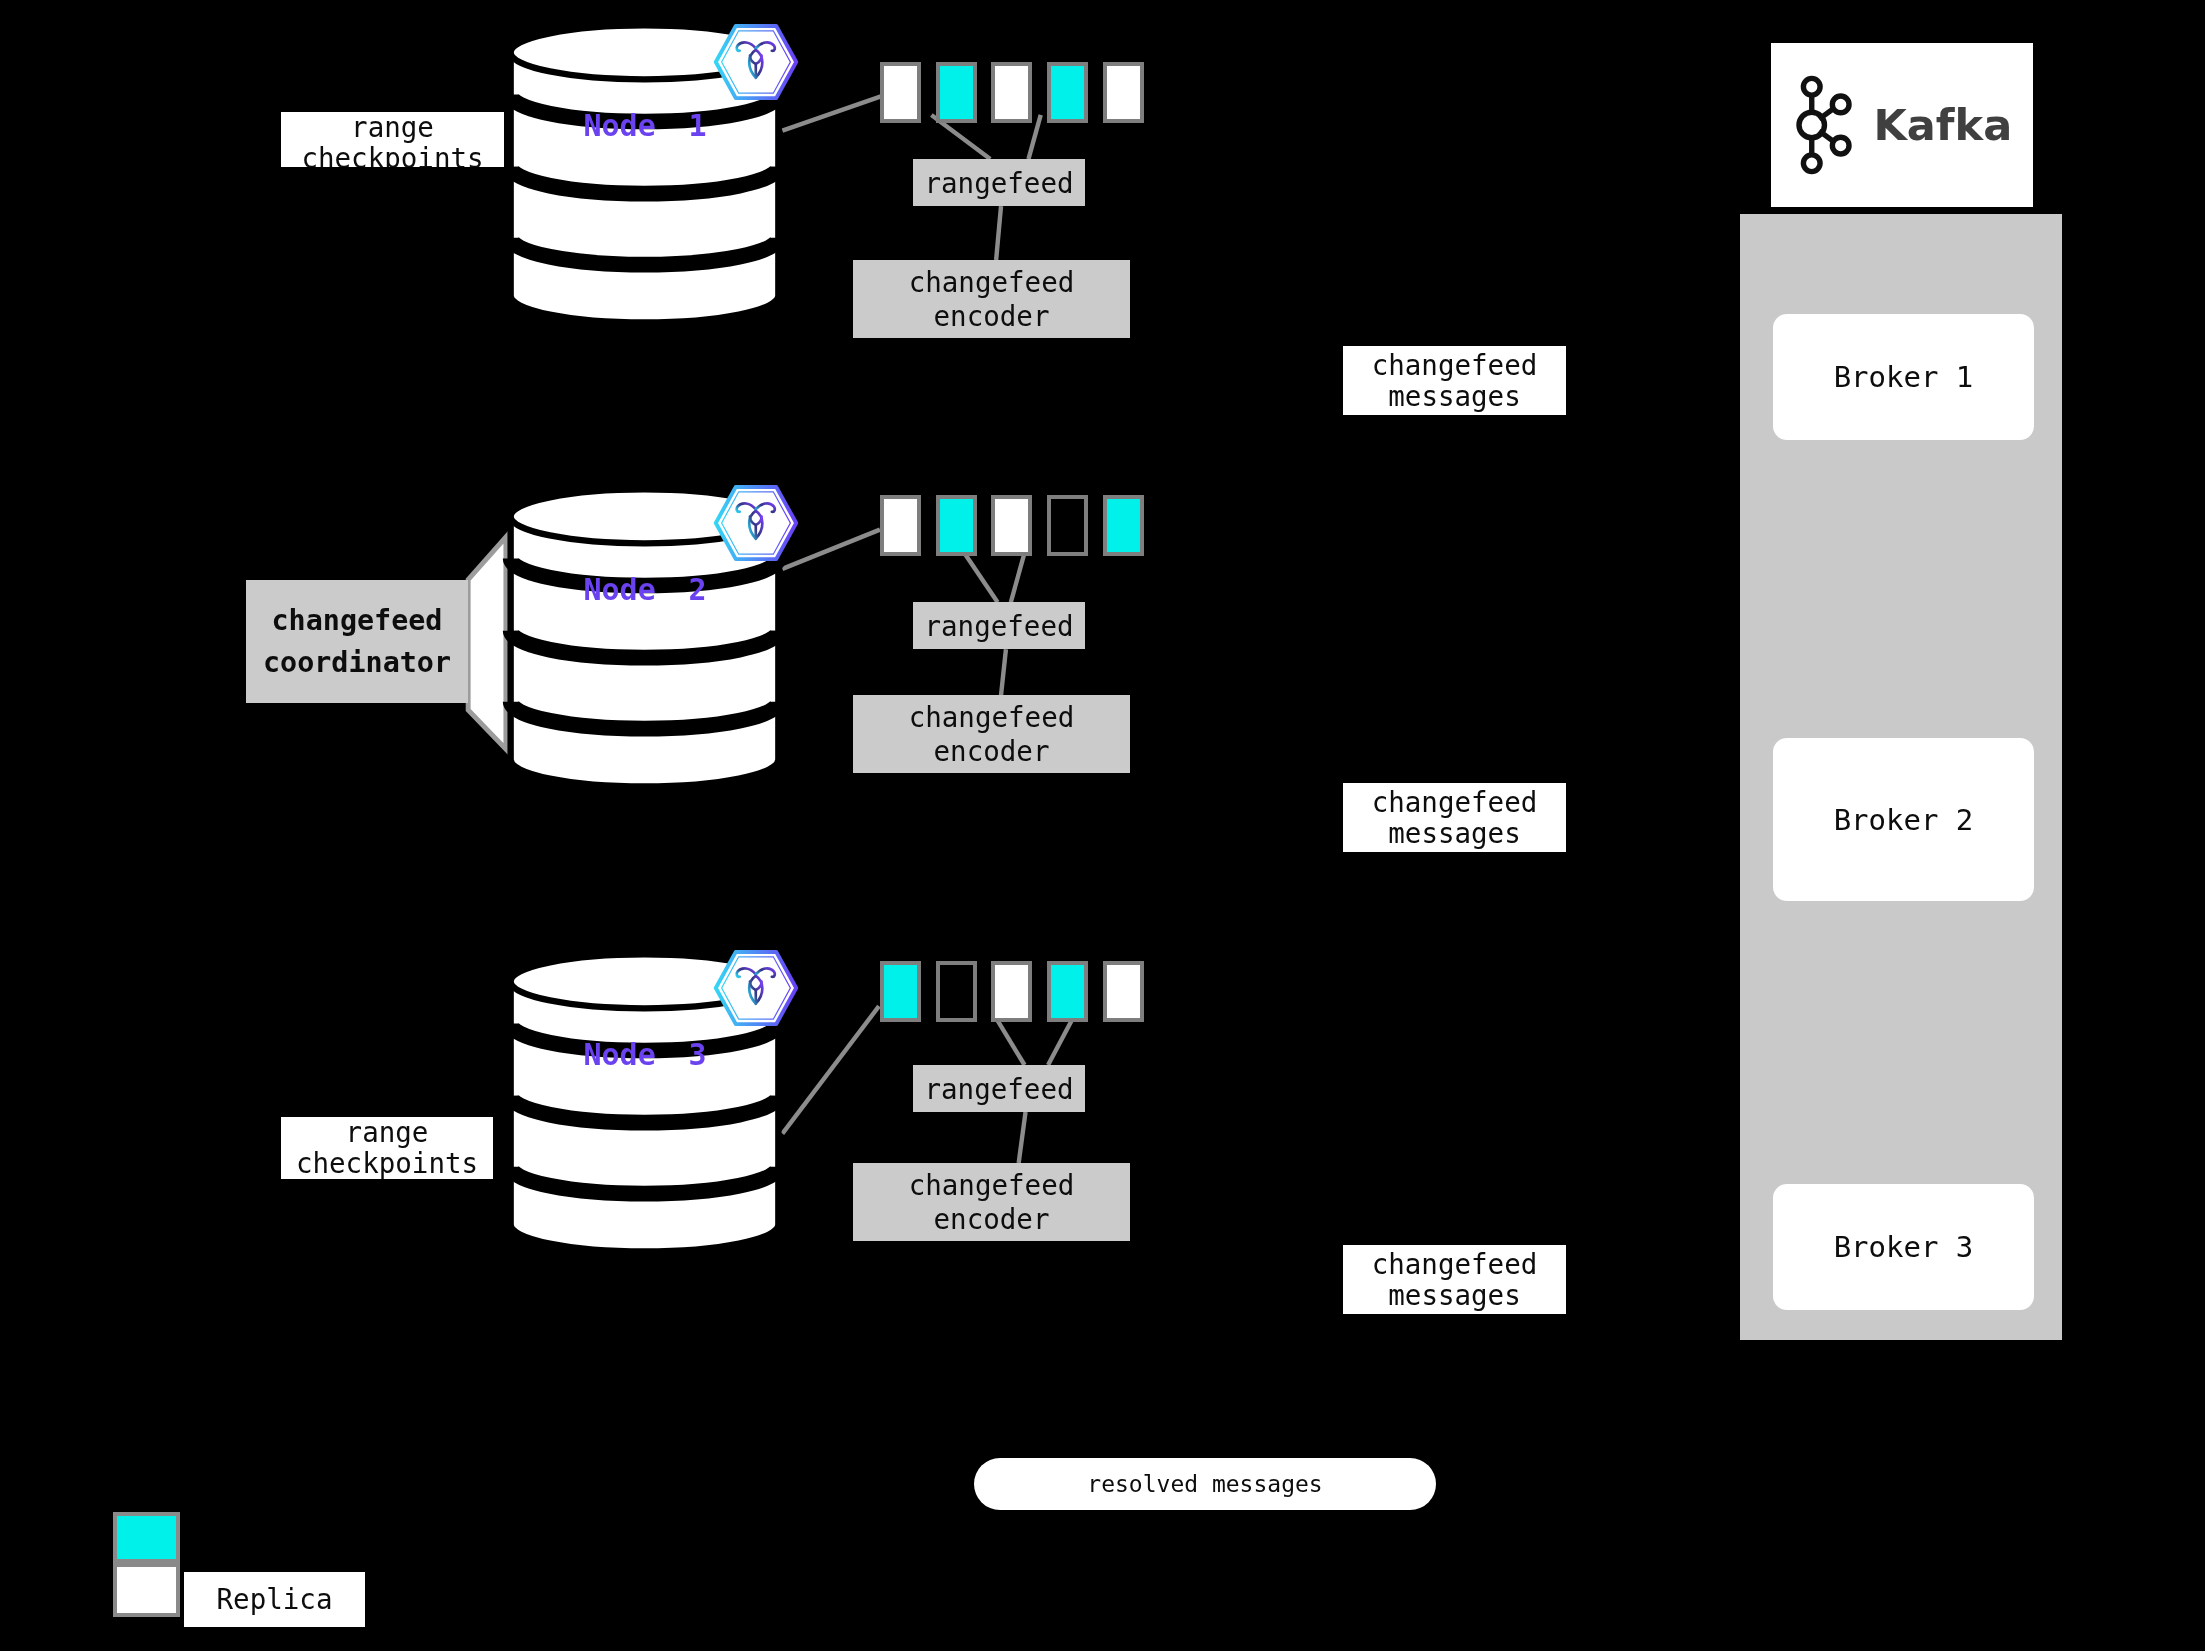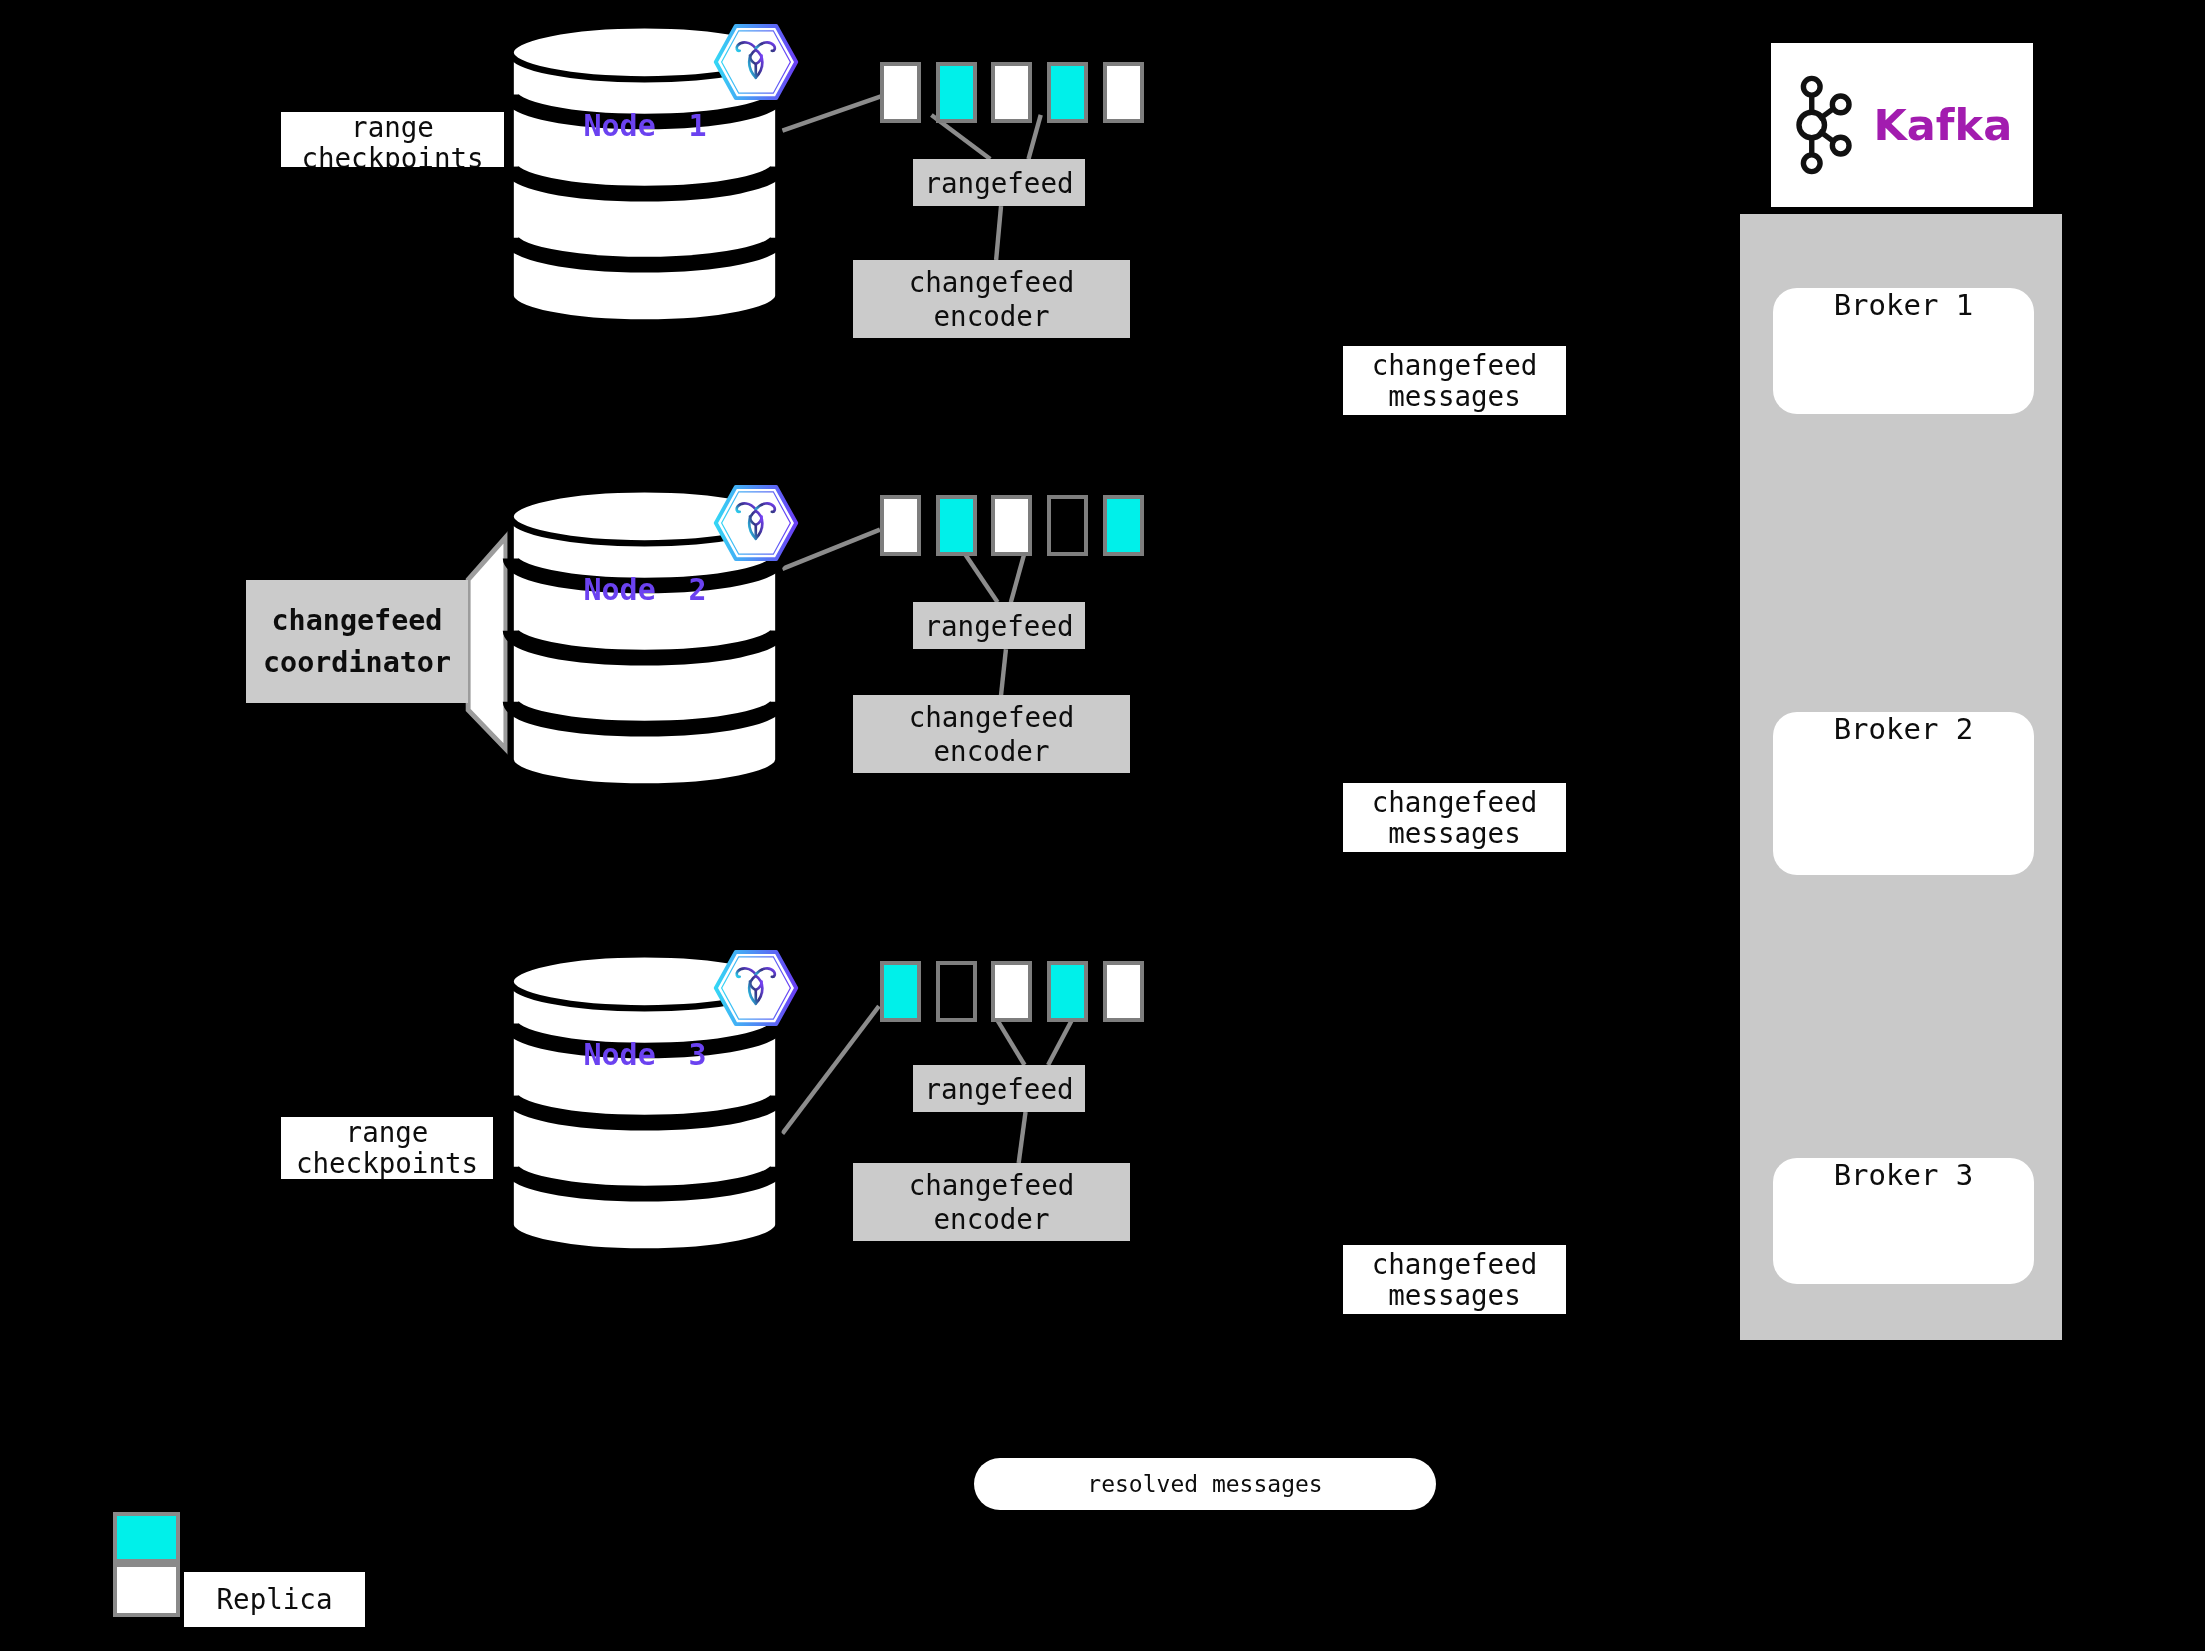--- a/index.html
+++ b/index.html
@@ -27,24 +27,24 @@
   
   .sqrow{display:flex;gap:14.7px;z-index:5;}
   .sq{width:33px;height:53px;border:4.4px solid #7E7E7E;}
   .sq.leaseholder{background:var(--cyan);}
   .sq.replica{background:#fff;}
   .sq.empty{background:transparent;}
 
   
   .kafkabox{background:#fff;display:flex;align-items:center;justify-content:center;
             gap:16.7px;z-index:4;}
-  .kafkaword{color:#a21caf;font-family:"DejaVu Sans",sans-serif;font-weight:bold;font-size:43px;}
+  .kafkaword{color:#404040;font-family:"DejaVu Sans",sans-serif;font-weight:bold;font-size:43px;}
   .container{background:var(--ctgray);z-index:2;}
-  .broker{background:#fff;border-radius:24px;display:flex;align-items:flex-start;justify-content:center;
-          color:#0d0d0d;font-size:29px;z-index:4;}
+  .broker{background:#fff;border-radius:14px;display:flex;align-items:center;justify-content:center;
+          color:#0d0d0d;font-size:29px;z-index:4;margin-top:26px;}
 
   .legend-sq{border:4.4px solid #8a8a8a;z-index:4;}
   .z1{z-index:1;} .z2{z-index:2;} .z3{z-index:3;}
 </style>
 </head>
 <body>
 
 <div id="stage" style="--cyan: #00F0EA; --purple: #6B42F0; --boxgray: #CBCBCB; --ctgray: #C9C9C9;">
 
   <svg class="abs z1" style="left:0;top:0" width="2205" height="1652" viewBox="0 0 4498 3369">

